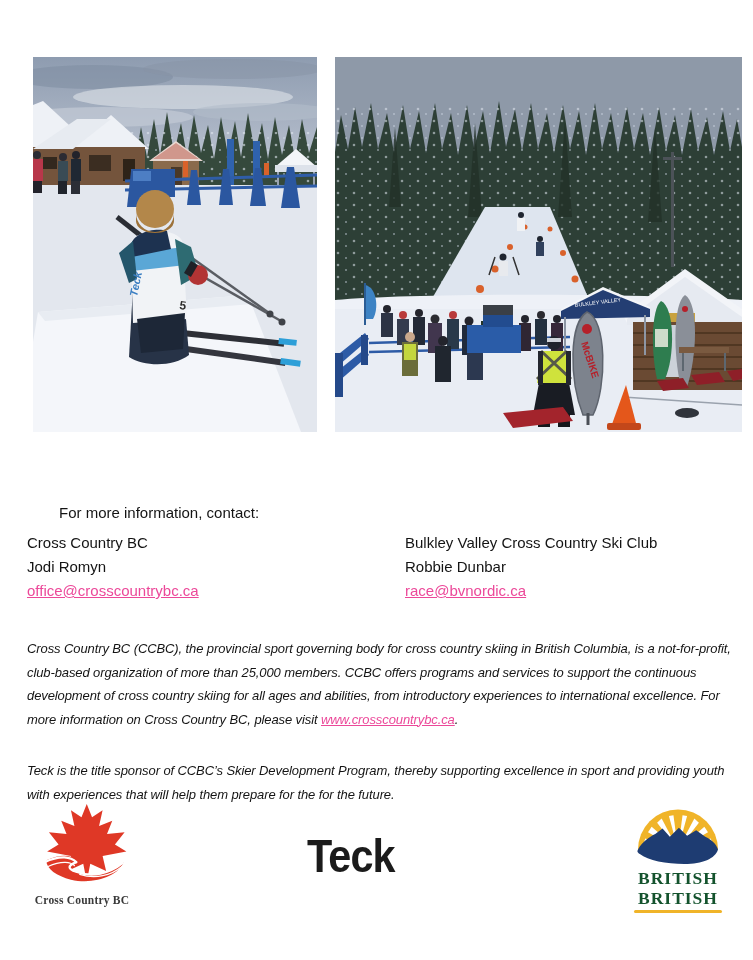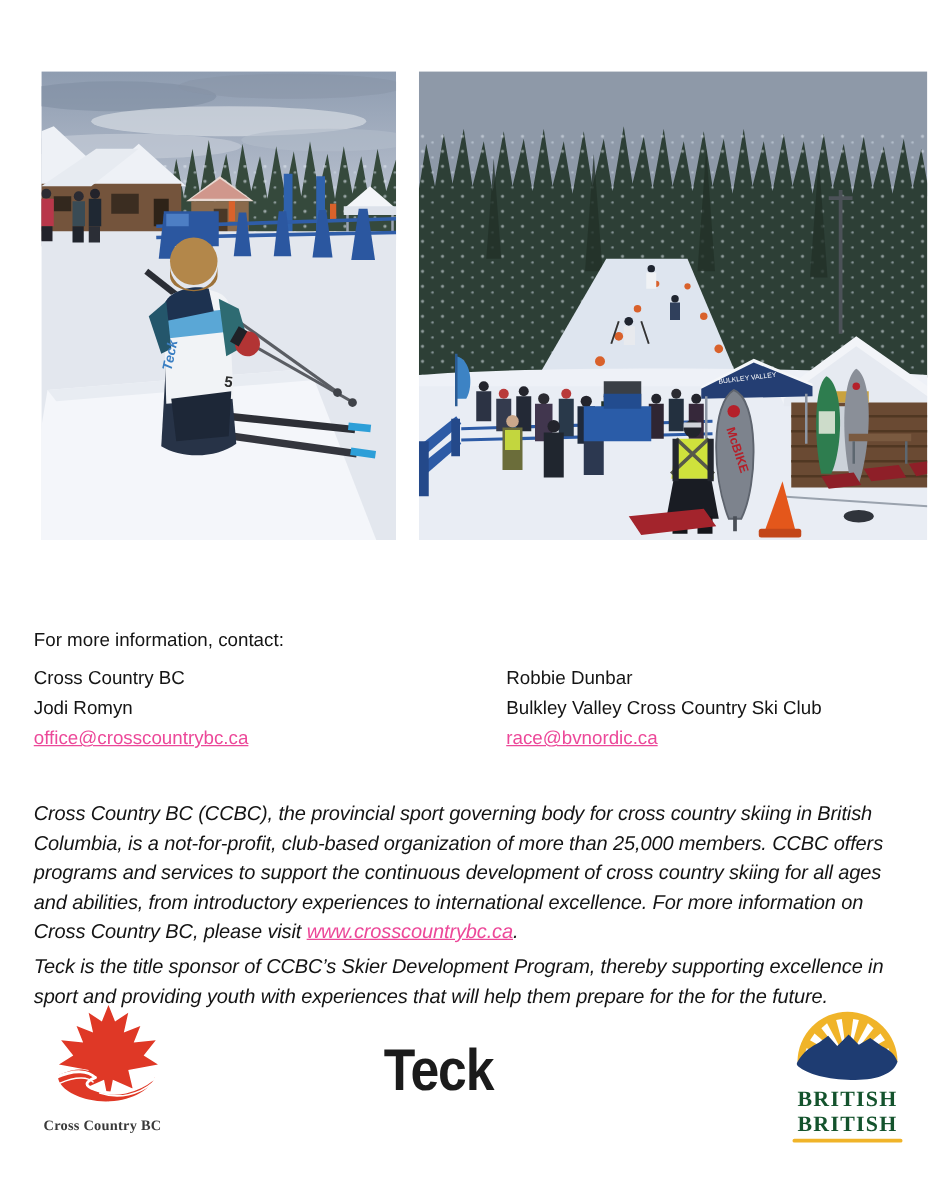--- a/index.html
+++ b/index.html
@@ -4,28 +4,28 @@
 <style>
   html,body{margin:0;padding:0;background:#ffffff;}
   body{width:753px;height:960px;position:relative;overflow:hidden;
        font-family:"Liberation Sans","DejaVu Sans",sans-serif;color:#141414;}
   .page{position:absolute;inset:0;background:#fff;}
   .photo{position:absolute;overflow:hidden;}
   .photo svg{display:block;width:100%;height:100%;}
   #photo-left{left:33px;top:57px;width:284px;height:375px;}
   #photo-right{left:335px;top:57px;width:407px;height:375px;}
   .txt{position:absolute;left:27px;font-size:15px;line-height:24px;}
-  #contact-heading{top:501px;}
+  #contact-heading{top:501px;margin-left:32px;}
   #contact-row{top:531px;width:706px;display:flex;}
   .contact-col{width:378px;}
   .contact-col.right{width:328px;}
   .contact-col div{line-height:24px;}
   a.link{color:#ec4899;text-decoration:underline;cursor:pointer;}
   .para{position:absolute;left:27px;width:707px;font-style:italic;
-        font-size:16px;line-height:23.5px;letter-spacing:-0.1px;}
+        font-size:13px;line-height:23.5px;letter-spacing:-0.1px;}
   #para-ccbc{top:624px;}
   #para-teck{top:746px;}
   .logo{position:absolute;}
   #logo-ccbc{left:26px;top:804px;width:112px;text-align:center;}
   #logo-ccbc .lbl{font-family:"Liberation Serif","DejaVu Serif",serif;
         font-weight:bold;font-size:11.5px;color:#3a3a3a;letter-spacing:.2px;margin-top:-2px;}
   #logo-teck{left:307px;top:828px;font-weight:bold;font-size:47px;color:#1b1b1b;
         transform:scaleX(.88);transform-origin:left top;letter-spacing:-1px;}
   #logo-bc{left:623px;top:804px;width:110px;text-align:center;}
   #logo-bc .l1,#logo-bc .l2{font-family:"Liberation Serif","DejaVu Serif",serif;
@@ -306,22 +306,22 @@
 
   <div class="txt" id="contact-heading">For more information, contact:</div>
 
   <div class="txt" id="contact-row">
     <div class="contact-col">
       <div>Cross Country BC</div>
       <div>Jodi Romyn</div>
       <div><a class="link">office@crosscountrybc.ca</a></div>
     </div>
     <div class="contact-col right">
+      <div>Bulkley Valley Cross Country Ski Club</div>
       <div>Robbie Dunbar</div>
-      <div>Bulkley Valley Cross Country Ski Club</div>
       <div><a class="link">race@bvnordic.ca</a></div>
     </div>
   </div>
 
   <p class="para" id="para-ccbc"><span>Cross Country BC (CCBC), the provincial sport governing body for cross country skiing in British Columbia, is a not-for-profit, club-based organization of more than 25,000 members. CCBC offers programs and services to support the continuous development of cross country skiing for all ages and abilities, from introductory experiences to international excellence. For more information on Cross Country BC, please visit </span><a class="link">www.crosscountrybc.ca</a><span>.</span></p>
 
   <p class="para" id="para-teck">Teck is the title sponsor of CCBC’s Skier Development Program, thereby supporting excellence in sport and providing youth with experiences that will help them prepare for the for the future.</p>
 
   <div class="logo" id="logo-ccbc">
     <svg width="100" height="88" viewBox="0 0 100 100" style="margin-left:6px;">

